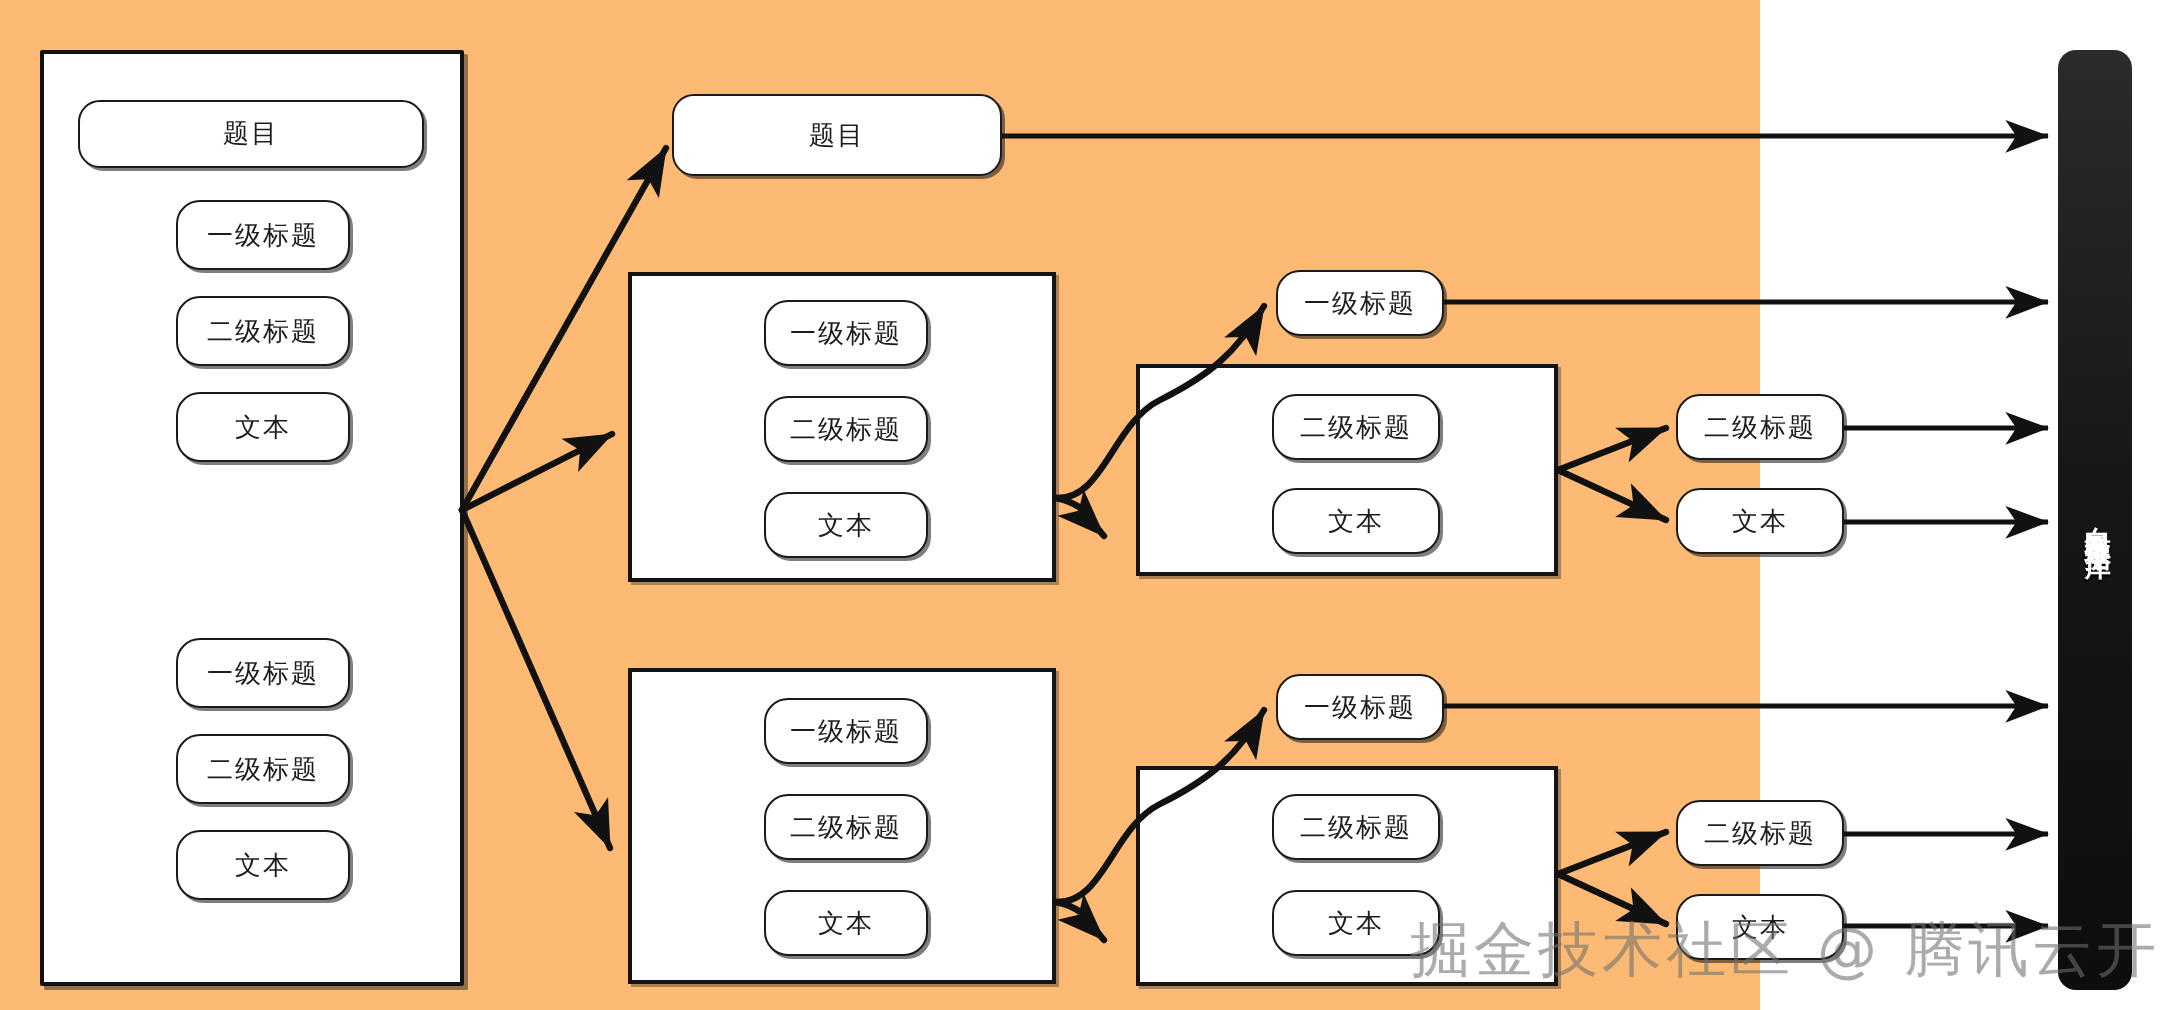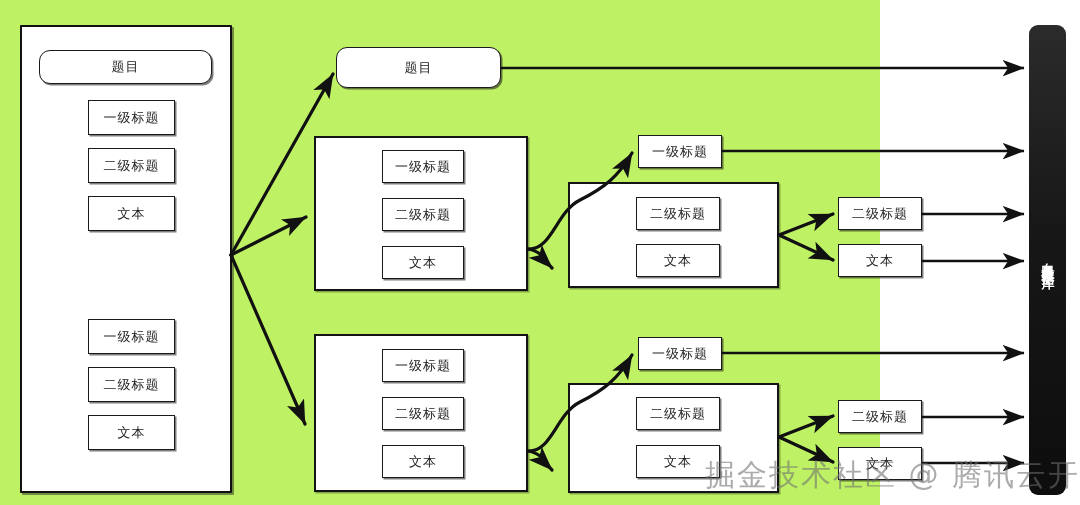--- a/index.html
+++ b/index.html
@@ -1,28 +1,28 @@
 <!DOCTYPE html>
 <html><head>
 <meta charset="utf-8">
 <style>
   html,body{margin:0;padding:0;background:#ffffff;}
   body{
     font-family:"DejaVu Sans","Liberation Sans",sans-serif;
     width:1080px;height:505px;overflow:hidden;position:relative;
   }
-  #canvas{position:relative;width:880px;height:505px;background:#bef264;}
+  #canvas{position:relative;width:880px;height:505px;background:#fdba74;}
 
   
   .node{
     position:absolute;
     box-sizing:border-box;
     background:#ffffff;
     border:1.6px solid #1a1a1a;
-    border-radius:0;
+    border-radius:12px;
     display:flex;align-items:center;justify-content:center;
     font-size:13px;
     color:#1c1c1c;
     letter-spacing:1px;
     box-shadow:1.5px 1.5px 0 rgba(20,20,20,.55);
     z-index:4;
   }
   .node.pill{border-radius:11px;}
   .group{
     position:absolute;

